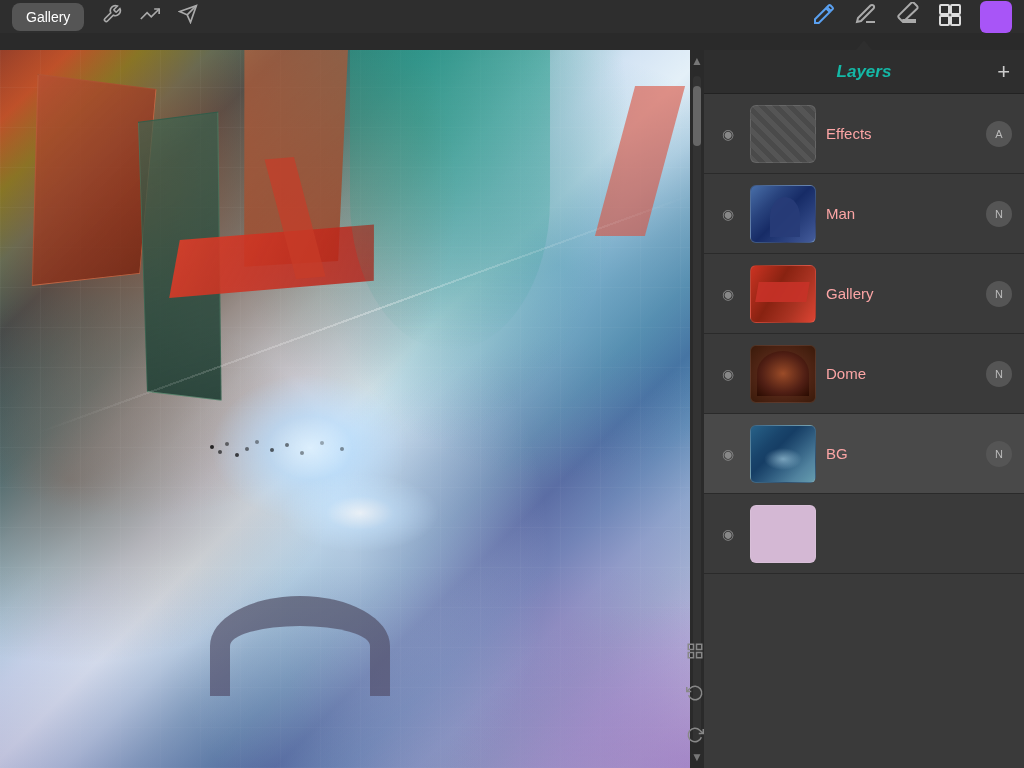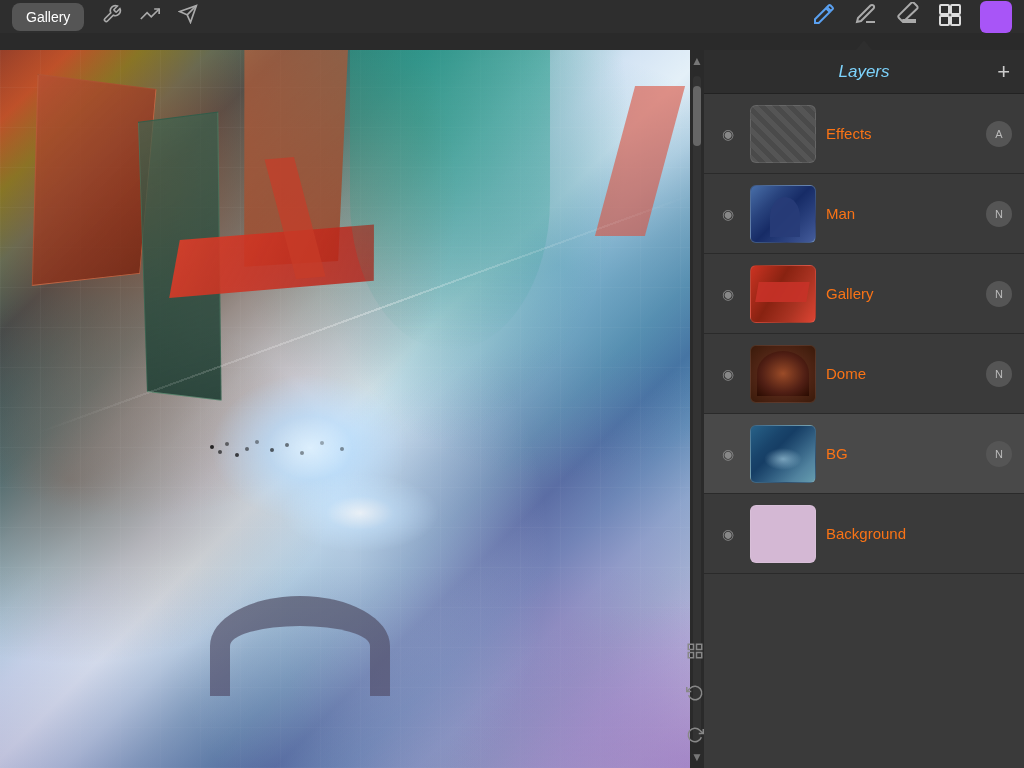--- a/index.html
+++ b/index.html
@@ -206,23 +206,23 @@
     .panel-header {
       height: 44px;
       background: #2e2e2e;
       display: flex;
       align-items: center;
       justify-content: center;
       position: relative;
       border-bottom: 1px solid #222;
     }
     .panel-title {
-      color: #7dd3fc;
+      color: #14b8a6;
       font-size: 17px;
-      font-weight: 400;
+      font-weight: 700;
       font-style: italic;
     }
     .panel-add-btn {
       position: absolute;
       right: 14px;
       top: 50%;
       transform: translateY(-50%);
       color: #ccc;
       font-size: 22px;
       cursor: pointer;
@@ -292,21 +292,21 @@
     }
     .layer-thumb-bg {
       background: linear-gradient(135deg, #2a5a7a 0%, #1a3a5a 30%, #3a6a8a 60%, #6a9aaa 100%);
     }
     .layer-thumb-background {
       background: #d4b8d4;
     }
 
     .layer-name {
       flex: 1;
-      color: #f97316;
+      color: #fca5a5;
       font-size: 15px;
     }
     .layer-mode-badge {
       width: 26px;
       height: 26px;
       border-radius: 13px;
       background: #555;
       color: #bbb;
       font-size: 11px;
       display: flex;
@@ -545,17 +545,16 @@
         <div style="position:absolute;inset:0;background:linear-gradient(135deg,rgba(40,100,140,0.8) 0%,rgba(20,60,100,0.9) 40%,rgba(80,130,160,0.7) 80%,rgba(100,160,180,0.6) 100%);"></div>
         <div style="position:absolute;top:40%;left:20%;width:60%;height:40%;background:radial-gradient(ellipse,rgba(200,240,255,0.5) 0%,transparent 70%);"></div>
       </div>
       <span class="layer-name">BG</span>
       <div class="layer-mode-badge">N</div>
     </div>
 
     <div class="layer-item">
       <span class="layer-visibility eye-icon"></span>
       <div class="layer-thumb layer-thumb-background"></div>
-      <span class="layer-name">Background</span>
     </div>
 
   </div>
 </div>
 
 </body></html>

